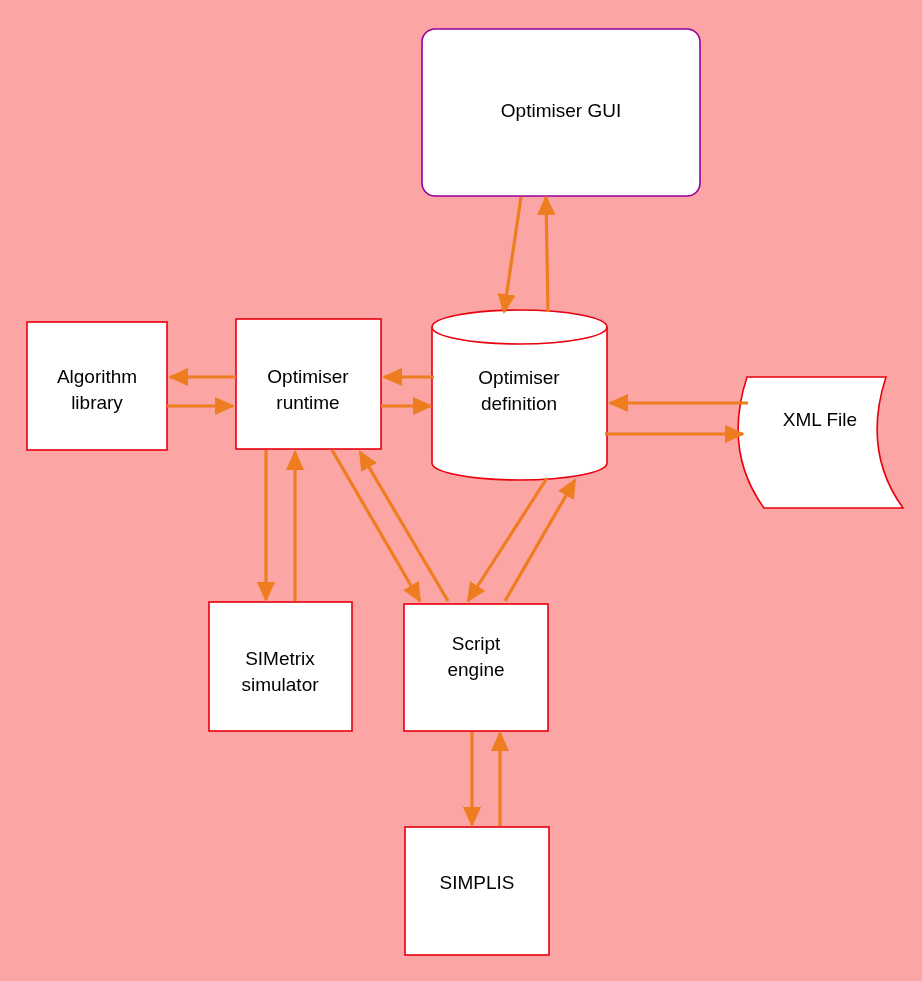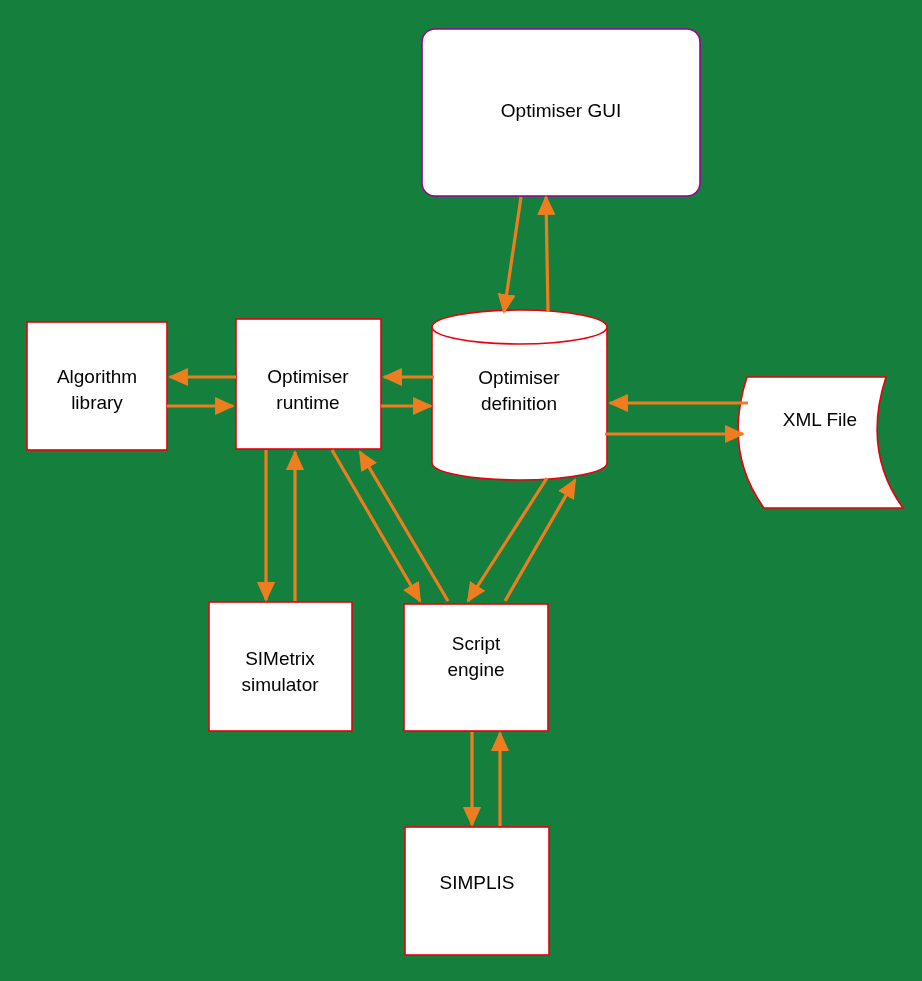--- a/index.html
+++ b/index.html
@@ -7,21 +7,21 @@
     padding: 0;
     background: #ffffff;
   }
   body {
     font-family: "Liberation Sans", sans-serif;
   }
   #diagram-canvas {
     position: relative;
     width: 922px;
     height: 981px;
-    background: #15803d;
+    background: #fca5a5;
     overflow: hidden;
   }
   #diagram-svg {
     position: absolute;
     left: 0;
     top: 0;
     width: 922px;
     height: 981px;
   }
   .node-label {

